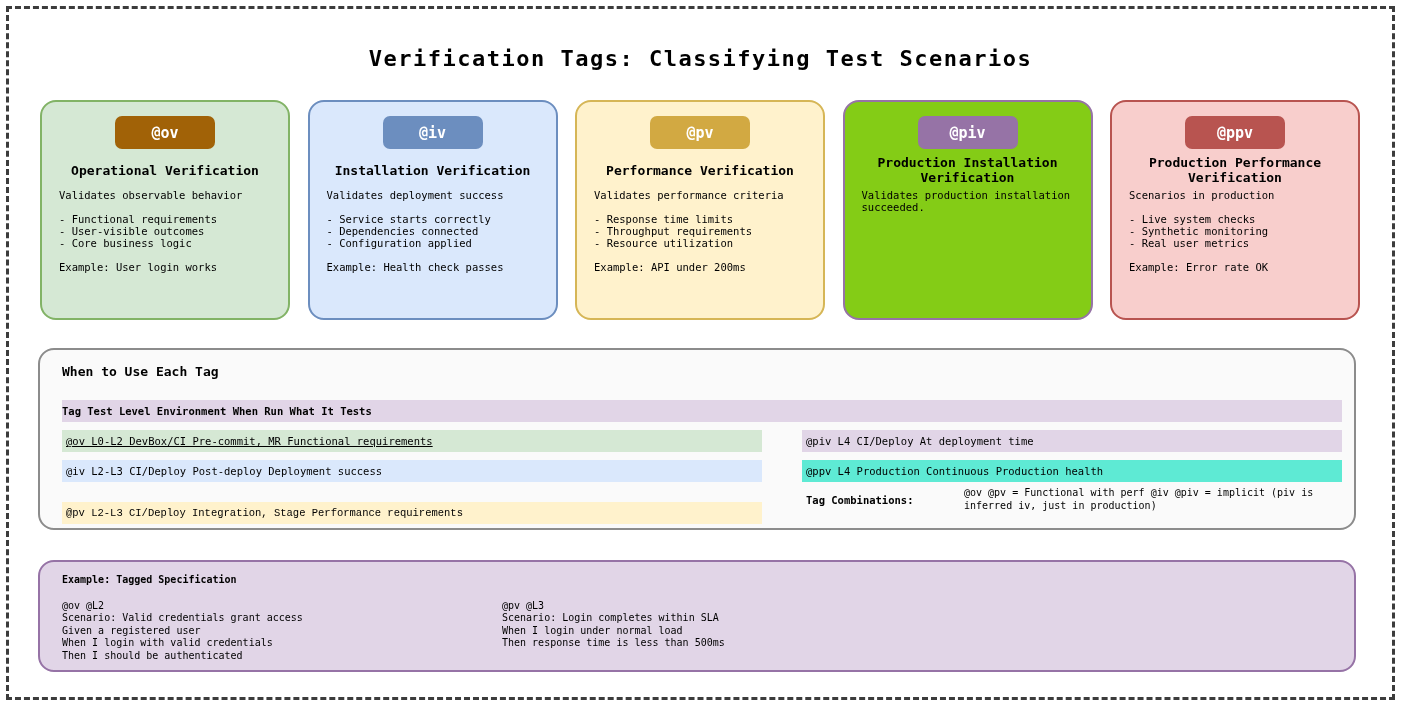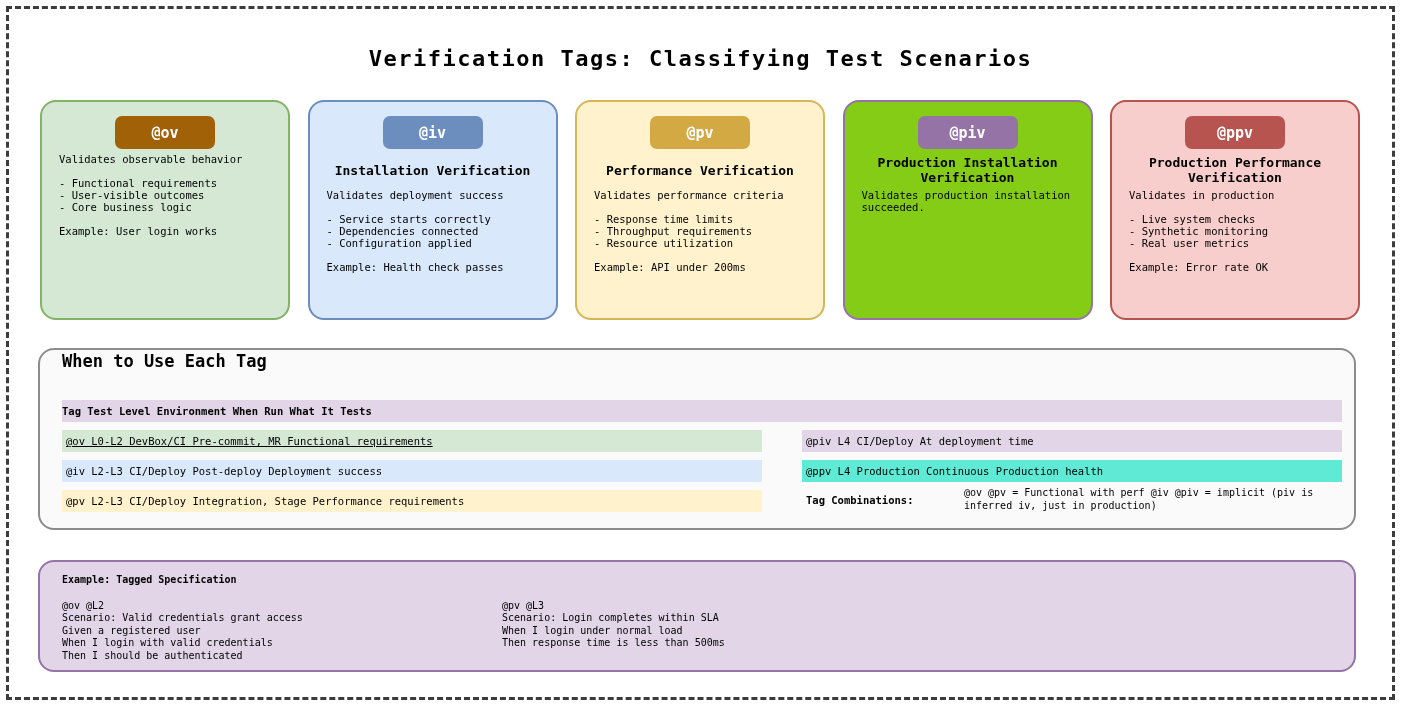--- a/index.html
+++ b/index.html
@@ -48,40 +48,40 @@
     padding: 4px 17px 0 17px;
     font-size: 10.5px; line-height: 12px;
     white-space: pre-line;
   }
   .usage-box {
     position: absolute; left: 38px; top: 348px; width: 1318px; height: 182px;
     background: #fafafa;
     border: 2px solid #8c8c8c; border-radius: 16px;
   }
   .usage-title {
-    position: absolute; left: 22px; top: 1px;
-    font-size: 17px; font-weight: bold;
+    position: absolute; left: 22px; top: 14px;
+    font-size: 13px; font-weight: bold;
   }
   .usage-header {
     position: absolute; left: 22px; top: 50px; width: 1280px; height: 22px;
     display: flex; align-items: center;
     padding-left: 0;
     font-size: 10.5px; font-weight: bold;
   }
   .usage-row {
     position: absolute; height: 22px;
     display: flex; align-items: center;
     padding-left: 4px;
     font-size: 10.5px;
   }
   .row-left  { left: 22px;  width: 700px; }
   .row-right { left: 762px; width: 540px; }
   .row-y1 { top: 80px; }
   .row-y2 { top: 110px; }
-  .row-y3 { top: 140px; }
+  .row-y3 { top: 152px; font-family: Liberation Mono, monospace; }
   .combos {
     position: absolute; left: 766px; top: 136px; width: 540px;
     display: flex;
   }
   .combos-label {
     width: 158px; font-size: 10.5px; font-weight: bold;
     padding-top: 8px;
   }
   .combos-text {
     width: 360px; font-size: 10px; line-height: 13px;
@@ -106,20 +106,21 @@
 <body>
 
 <div class="frame" style="border-color: rgb(60, 60, 60);"></div>
 
 <div class="page-title">Verification Tags: Classifying Test Scenarios</div>
 
 <div class="cards-row">
 
   <div class="card" style="background-color: rgb(213, 232, 212); border-color: rgb(130, 179, 102);">
     <div class="badge" style="background-color: #a16207;">@ov</div>
+    <div class="card-title">Operational Verification</div>
     <div class="card-body">Validates observable behavior
 
 - Functional requirements
 - User-visible outcomes
 - Core business logic
 
 Example: User login works</div>
   </div>
 
   <div class="card" style="background-color: rgb(218, 232, 252); border-color: rgb(108, 142, 191);">
@@ -150,21 +151,21 @@
     <div class="badge" style="background-color: rgb(150, 115, 166);">@piv</div>
     <div class="card-title">Production Installation
 Verification</div>
     <div class="card-body">Validates production installation succeeded.</div>
   </div>
 
   <div class="card" style="background-color: rgb(248, 206, 204); border-color: rgb(184, 84, 80);">
     <div class="badge" style="background-color: rgb(184, 84, 80);">@ppv</div>
     <div class="card-title">Production Performance
 Verification</div>
-    <div class="card-body">Validates in production
+    <div class="card-body">Scenarios in production
 
 - Live system checks
 - Synthetic monitoring
 - Real user metrics
 
 Example: Error rate OK</div>
   </div>
 
 </div>
 

